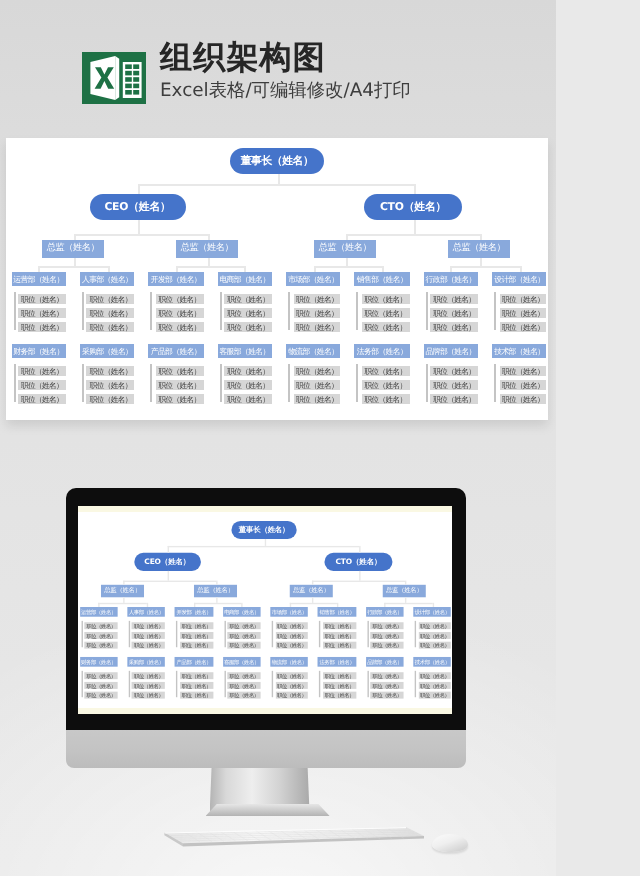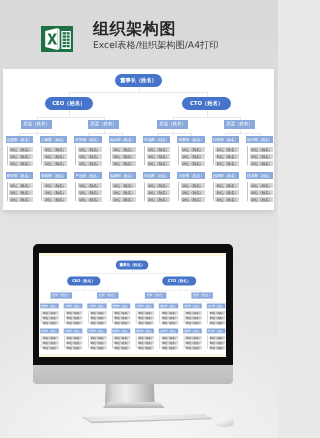--- a/index.html
+++ b/index.html
@@ -8,21 +8,21 @@
        -webkit-font-smoothing:antialiased;text-rendering:geometricPrecision;}
   #root{position:absolute;left:0;top:0;width:278px;height:438px;overflow:hidden;}
   .bg{position:absolute;inset:0;
       background:
         radial-gradient(130% 58% at 50% 104%, rgba(255,255,255,.70) 0%, rgba(255,255,255,0) 62%),
         linear-gradient(180deg,#d8d8d8 0%,#dfdfdf 26%,#e3e3e3 50%,#e6e6e6 76%,#e7e7e7 100%);}
 
   
   .header{position:absolute;left:41px;top:26px;display:flex;align-items:flex-start;}
   .xlicon{width:32px;height:26px;display:block;}
-  .htxt{margin-left:20px;margin-top:-6px;}
+  .htxt{margin-left:7px;margin-top:-6px;}
   .h1{font-size:16px;color:#262626;font-weight:700;line-height:17px;letter-spacing:.6px;}
   .h2{font-size:9.2px;color:#3d3d3d;line-height:12px;margin-top:3px;letter-spacing:0;}
 
   
   .card{position:absolute;left:3px;top:69px;width:271px;height:141px;background:#ffffff;
         box-shadow:0 3px 5px rgba(0,0,0,.10);}
   .chart{position:absolute;left:0;top:0;width:271px;height:141px;}
 
   
   .pill{position:absolute;background:#4574ca;border-radius:20px;color:#fff;
@@ -84,21 +84,21 @@
         <rect x="21.6" y="12.6" width="3.3" height="2.3"></rect>
           <rect x="25.6" y="12.6" width="3.0" height="2.3"></rect>
         <rect x="21.6" y="15.8" width="3.3" height="2.3"></rect>
           <rect x="25.6" y="15.8" width="3.0" height="2.3"></rect>
         <rect x="21.6" y="19.0" width="3.3" height="2.3"></rect>
           <rect x="25.6" y="19.0" width="3.0" height="2.3"></rect>
       </g>
     </svg>
     <div class="htxt">
       <div class="h1">组织架构图</div>
-      <div class="h2">Excel表格/组织架构图/A4打印</div>
+      <div class="h2">Excel表格/可编辑修改/A4打印</div>
     </div>
   </div>
 
   <div class="card">
     <div class="chart" id="chart-main">
         <div class="pill lv1" style="left: 112px; top: 5px; width: 47px; height: 13px;">董事长（姓名）</div>
         <div class="pill lv2" style="left: 41.5px; top: 27.5px; width: 48.5px; height: 13px;">CEO（姓名）</div>
         <div class="pill lv2" style="left: 179px; top: 27.5px; width: 49px; height: 13px;">CTO（姓名）</div>
         <div class="rect" style="left: 18px; top: 50.5px; width: 31px; height: 9px;">总监（姓名）</div>
         <div class="rect" style="left: 85px; top: 50.5px; width: 31px; height: 9px;">总监（姓名）</div>

